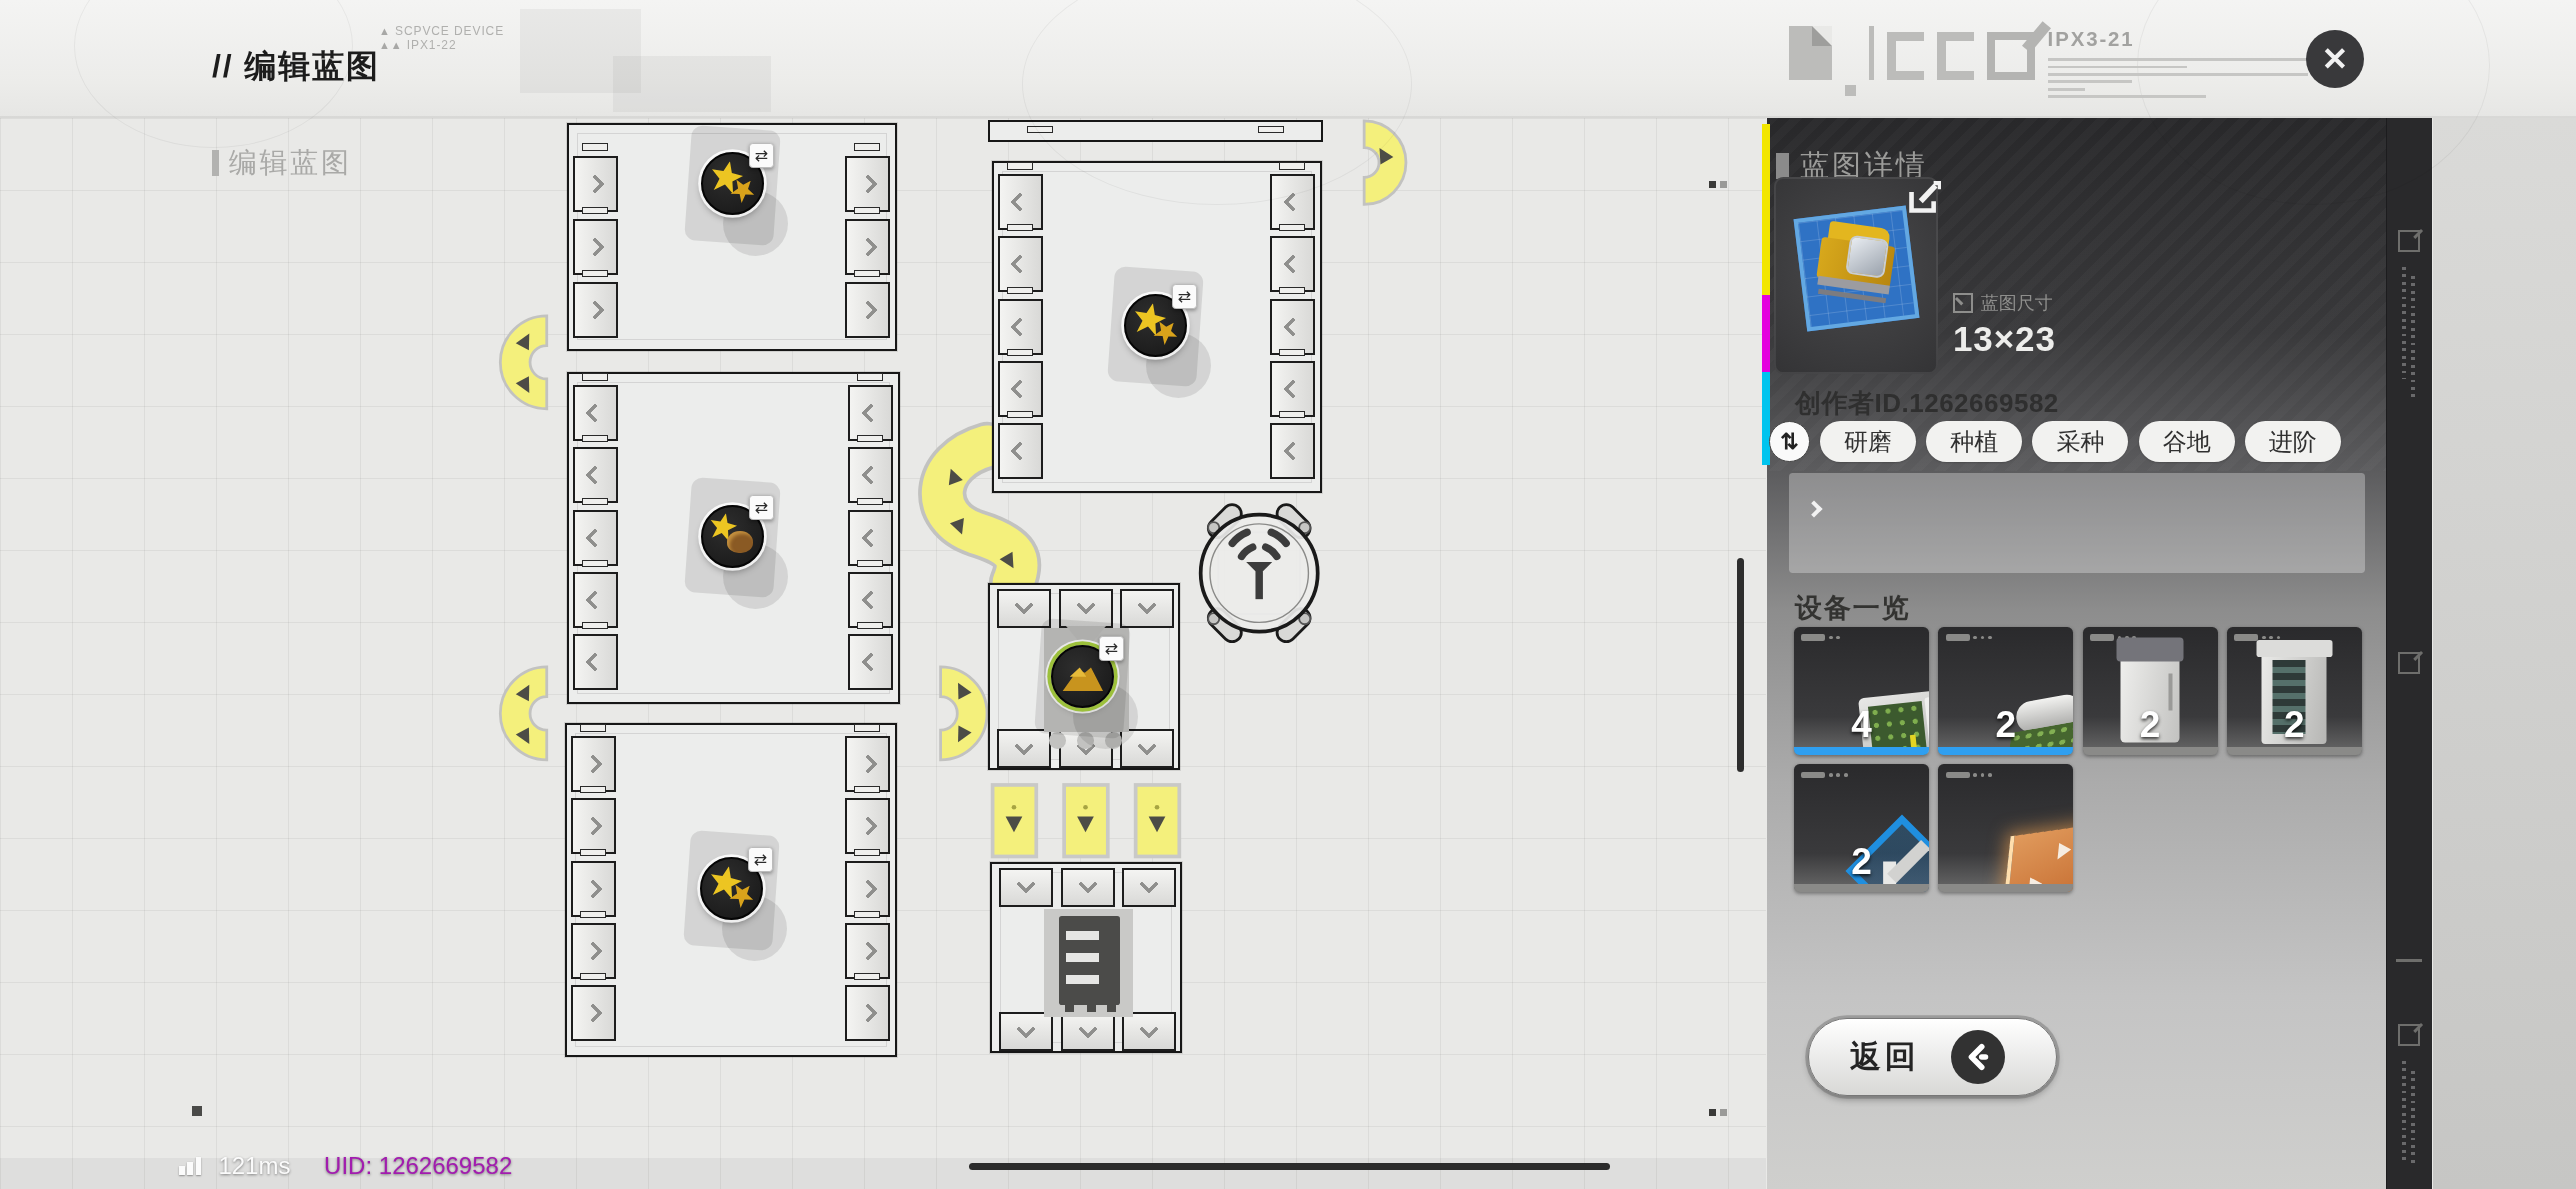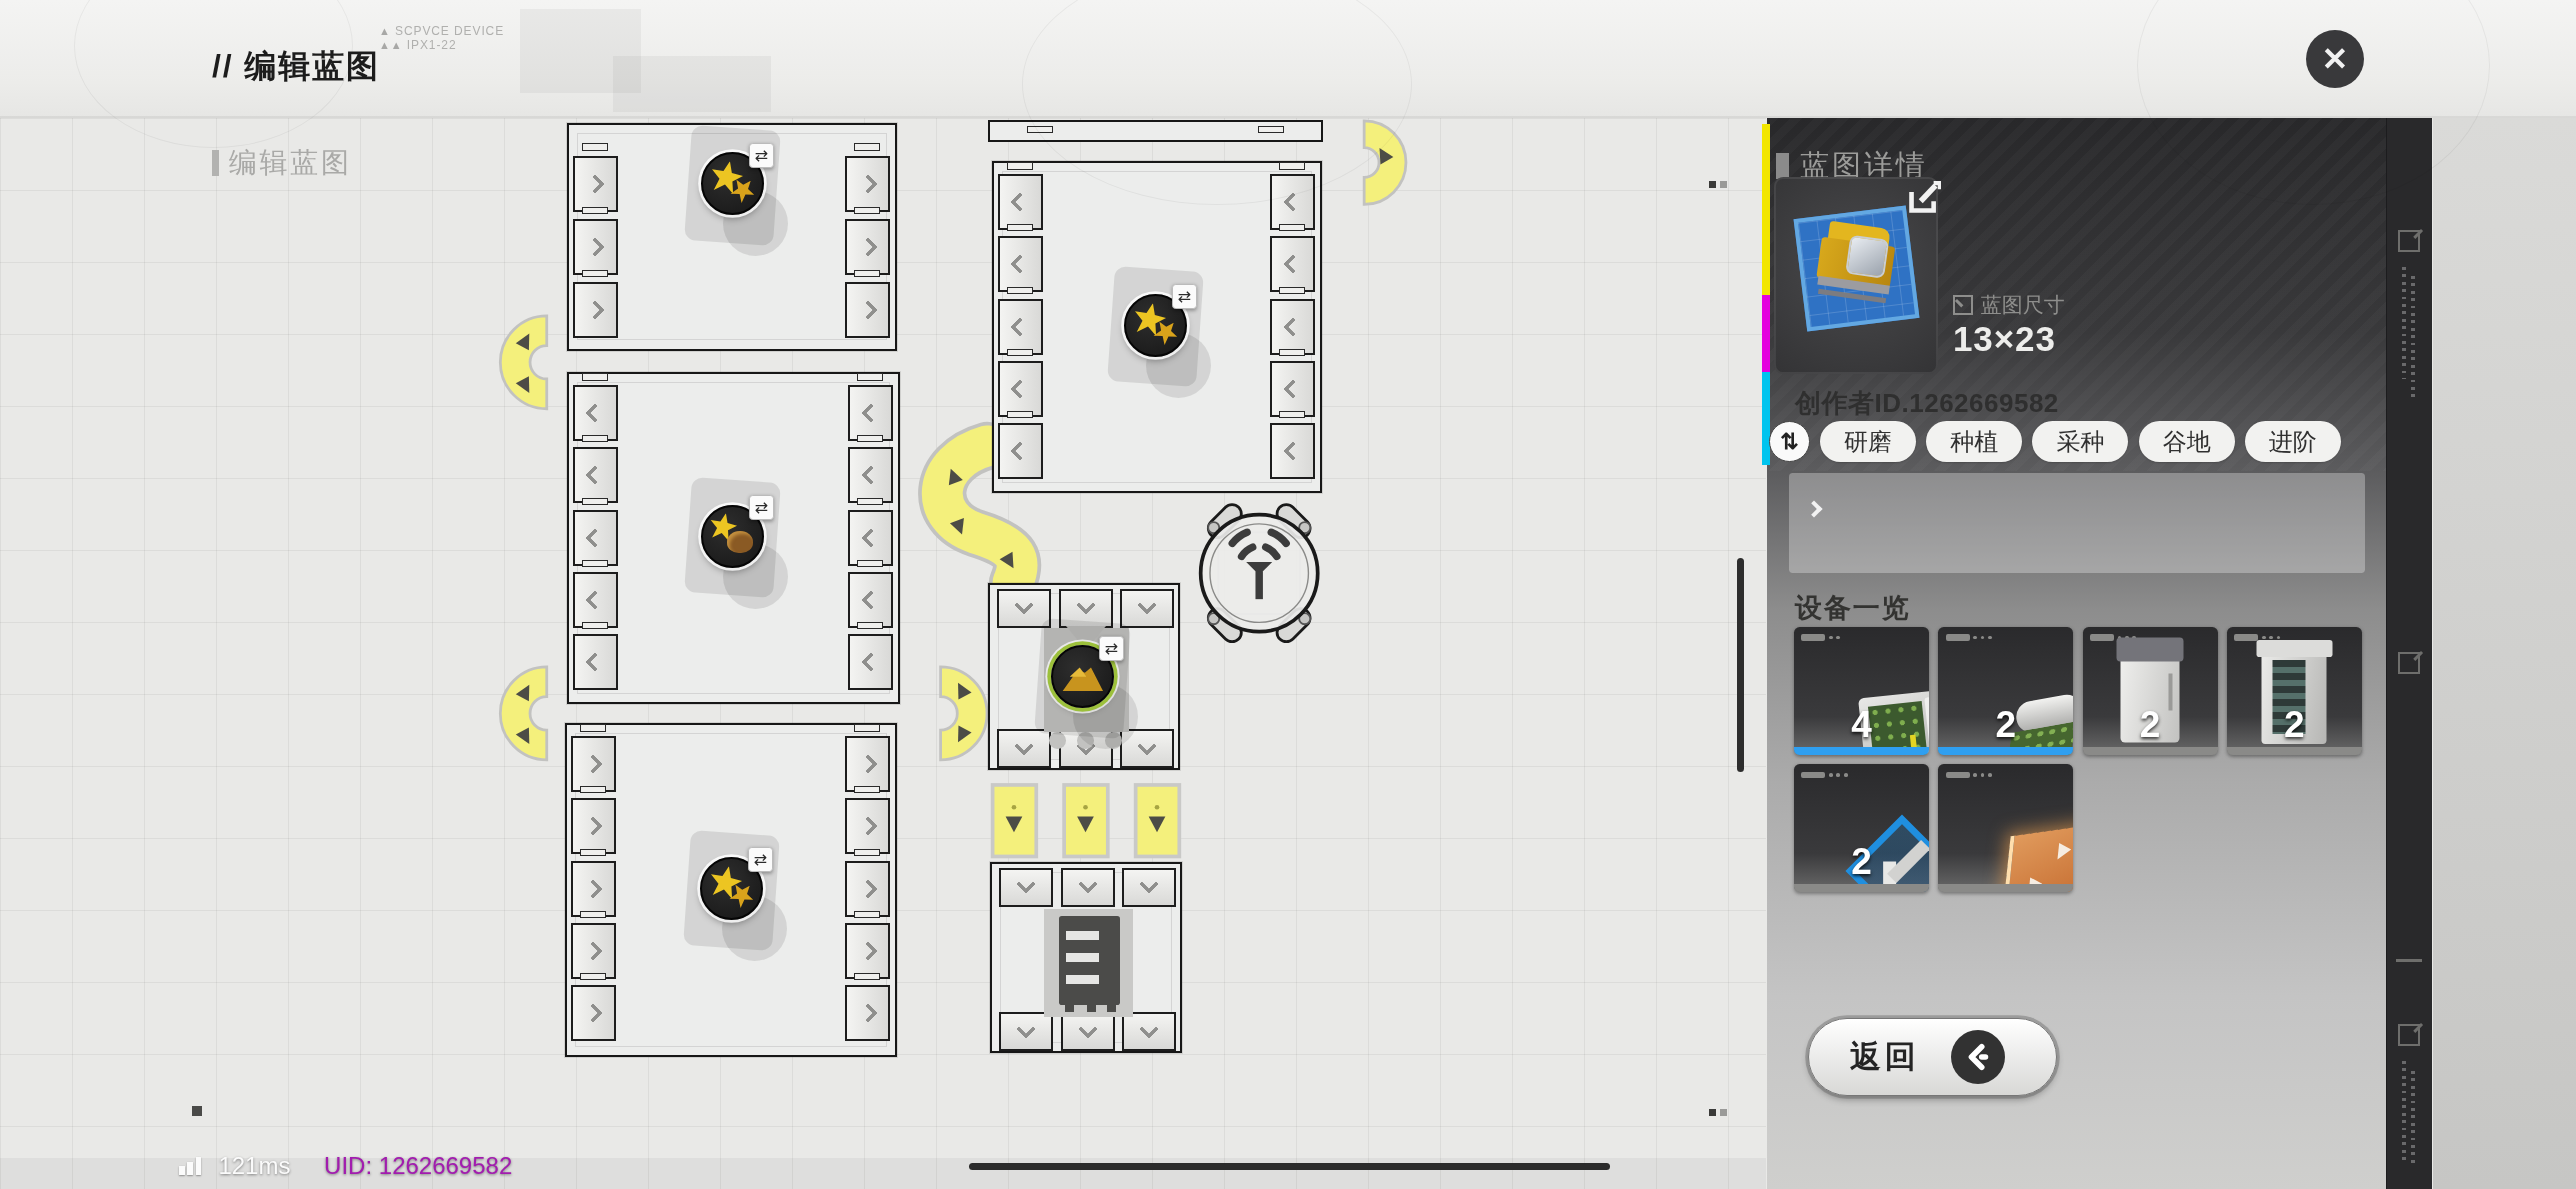--- a/index.html
+++ b/index.html
@@ -89,21 +89,21 @@
   .gold-box { position:absolute; left:45px; top:48px; width:78px; height:72px; transform:rotate(8deg);}
   .gold-box .top { position:absolute; left:5.6px; top:0; width:61px; height:24px; background:#e3b61f; border-radius:3.7px 9.3px 1.9px 1.9px;}
   .gold-box .body { position:absolute; left:0; top:16.7px; width:74px; height:41px; background:linear-gradient(100deg,#d8a91c,#b8860f); border-radius:3.7px;}
   .gold-box .glass { position:absolute; left:28px; top:11px; width:39px; height:39px; background:linear-gradient(140deg,#e9edf2,#9aa2ac); border-radius:7.4px; border:2.8px solid #c9cdd2;}
   .gold-box .base { position:absolute; left:1.9px; top:56px; width:72px; height:9.3px; background:#9c9ca0; box-shadow:0 11px 0 -1.9px #7c7c80;}
   .edit-ico { position:absolute; left:139px; top:63px; z-index:3;}
   .name-bar { position:absolute; left:184px; top:104px; width:338px; height:58px; background:rgba(10,10,10,0.72); border-radius:3.7px;
     display:flex; align-items:center; padding:0 18.6px; }
   .name-bar .nm { color:#fcfcfc; font-size:37px; font-weight:bold; letter-spacing:1.9px; flex:1; white-space:nowrap;}
   .wchev { width:12px; height:12px; border:solid #f2f2f2; border-width:0 4.6px 4.6px 0; transform:rotate(-45deg); flex:none;}
-  .size-row { position:absolute; left:186px; top:173px; display:flex; align-items:center; gap:7.4px; color:#8e8e8c; font-size:21px;}
+  .size-row { position:absolute; left:186px; top:173px; display:flex; align-items:center; gap:7.4px; color:#8e8e8c; font-size:18px;}
   .size-ico { width:20.4px; height:20.4px; border:2.8px solid #8e8e8c; position:relative;}
   .size-ico:after{content:"";position:absolute;left:1.9px;top:1.9px;width:9.3px;height:2.8px;background:#8e8e8c;transform:rotate(45deg);transform-origin:left top;}
   .size-val { position:absolute; left:186px; top:201px; color:#ededeb; font-size:35px; font-weight:bold; letter-spacing:0.9px;}
   .creator { position:absolute; left:28px; top:268px; color:#2f2f2f; font-size:26px; font-weight:bold; letter-spacing:0.5px;}
   .tags-row { position:absolute; left:1.9px; top:303px; display:flex; align-items:center; gap:10.2px;}
   .refresh-btn { width:41px; height:41px; border-radius:50%; background:#fafafa; border:1.9px solid #444;
     color:#222; font-size:22px; font-weight:bold; display:flex; align-items:center; justify-content:center; flex:none;}
   .tag { height:41px; padding:0 24px; background:#f2f2f0; border-radius:20.4px; color:#303030; font-size:24px;
     display:flex; align-items:center; box-shadow:0 0.9px 1.9px rgba(0,0,0,0.18); white-space:nowrap;}
   .desc-box { position:absolute; left:22px; top:355px; width:576px; height:100px; background:rgba(255,255,255,0.30); border-radius:3.7px;
@@ -169,20 +169,39 @@
   <div class="topo" style="left:74px;top:-56px;width:279px;height:204px;"></div>
   <div class="topo" style="left:1022px;top:-37px;width:390px;height:242px;"></div>
   <div class="topo" style="left:2137px;top:-74px;width:353px;height:279px;"></div>
   <div class="hdr-sq" style="left:520px;top:9.3px;width:121px;height:84px;"></div>
   <div class="hdr-sq" style="left:613px;top:56px;width:158px;height:56px;"></div>
   <div class="hdr-mini">
     <div><span class="tri">▲</span> <span>SCPVCE DEVICE</span></div>
     <div><span class="tri">▲▲</span> <span>IPX1-22</span></div>
   </div>
   <div class="page-title">// 编辑蓝图</div>
+  <div class="hdr-deco">
+    <div class="doc-ico"></div>
+    <div class="dot-sq"></div>
+    <div class="vbar"></div>
+    <div class="cbrk"></div>
+    <div class="cbrk"></div>
+    <div class="pencil-sq"></div>
+    <div class="spec-block">
+      <div class="spec-code">IPX3-21</div>
+      <div class="fine-lines">
+        <div style="width:279px"></div>
+          <div style="width:139px"></div>
+          <div style="width:260px"></div>
+        <div style="width:84px"></div>
+          <div style="width:37px"></div>
+          <div style="width:158px"></div>
+      </div>
+    </div>
+  </div>
   <div class="close-btn">
       <span>✕</span>
     </div>
 </div>
 
 <div class="canvas" id="canvas">
   <div class="preview-label">
       <b></b>
       <span>编辑蓝图</span>
     </div>

